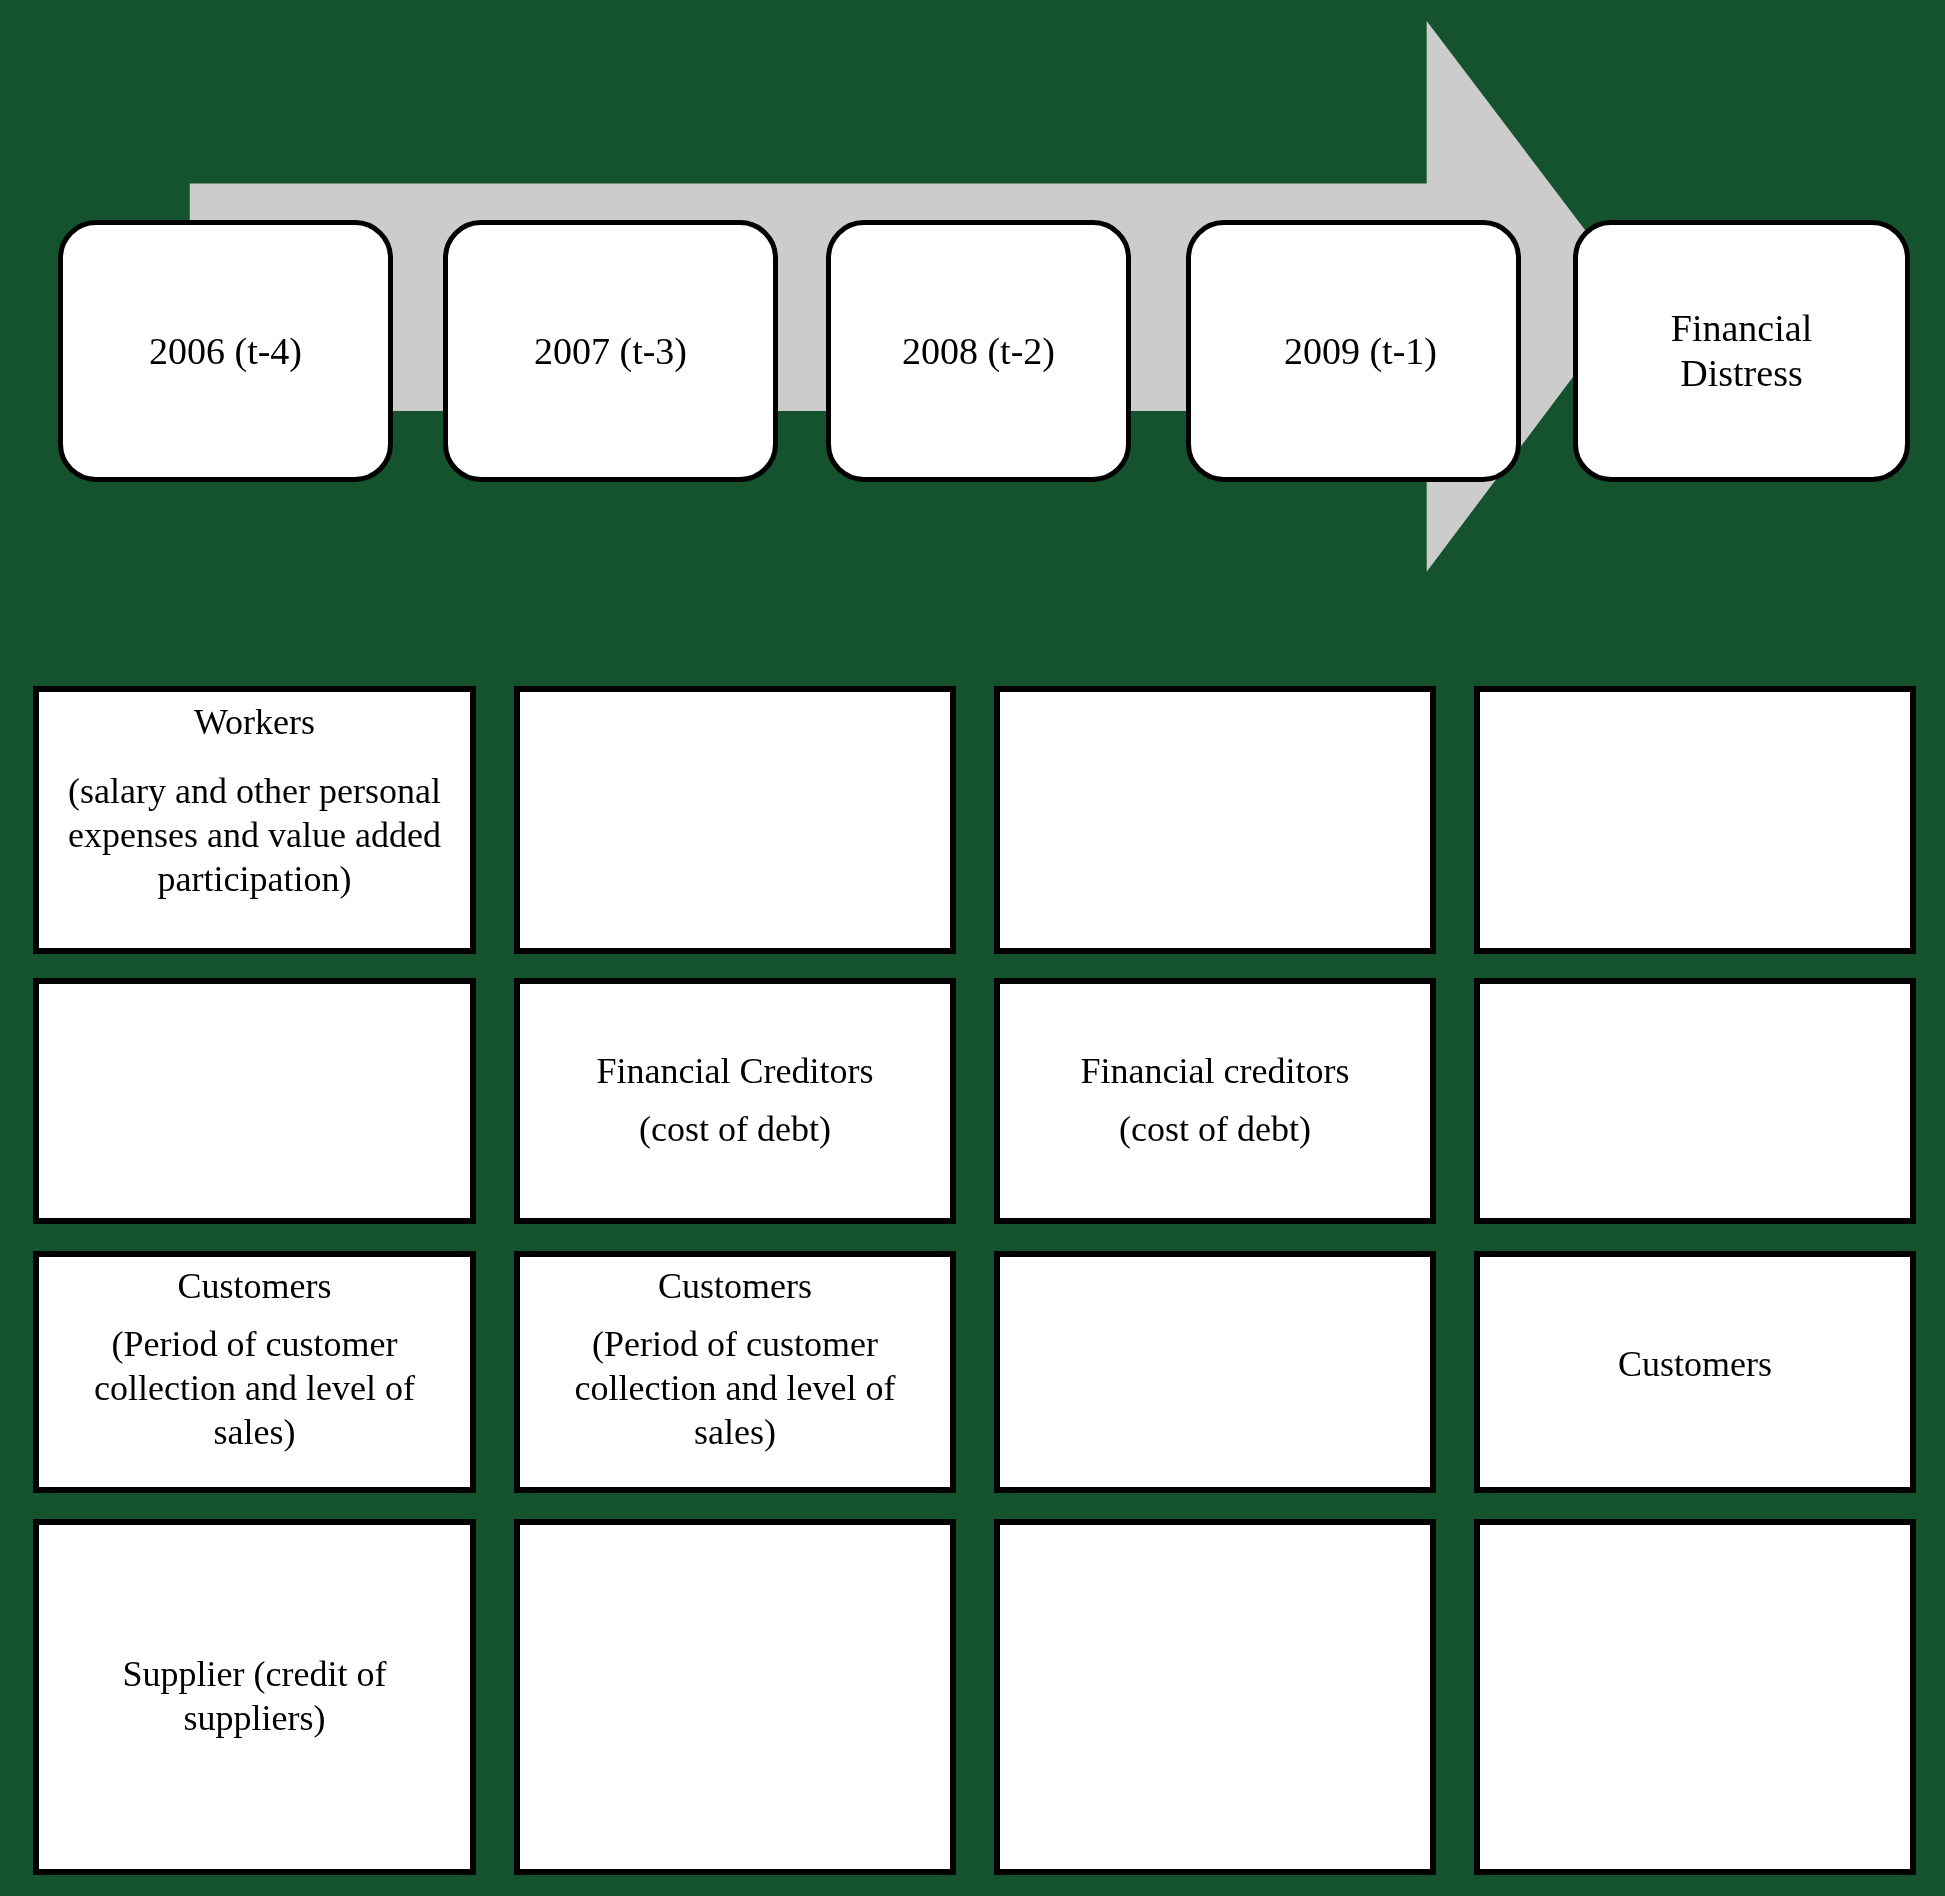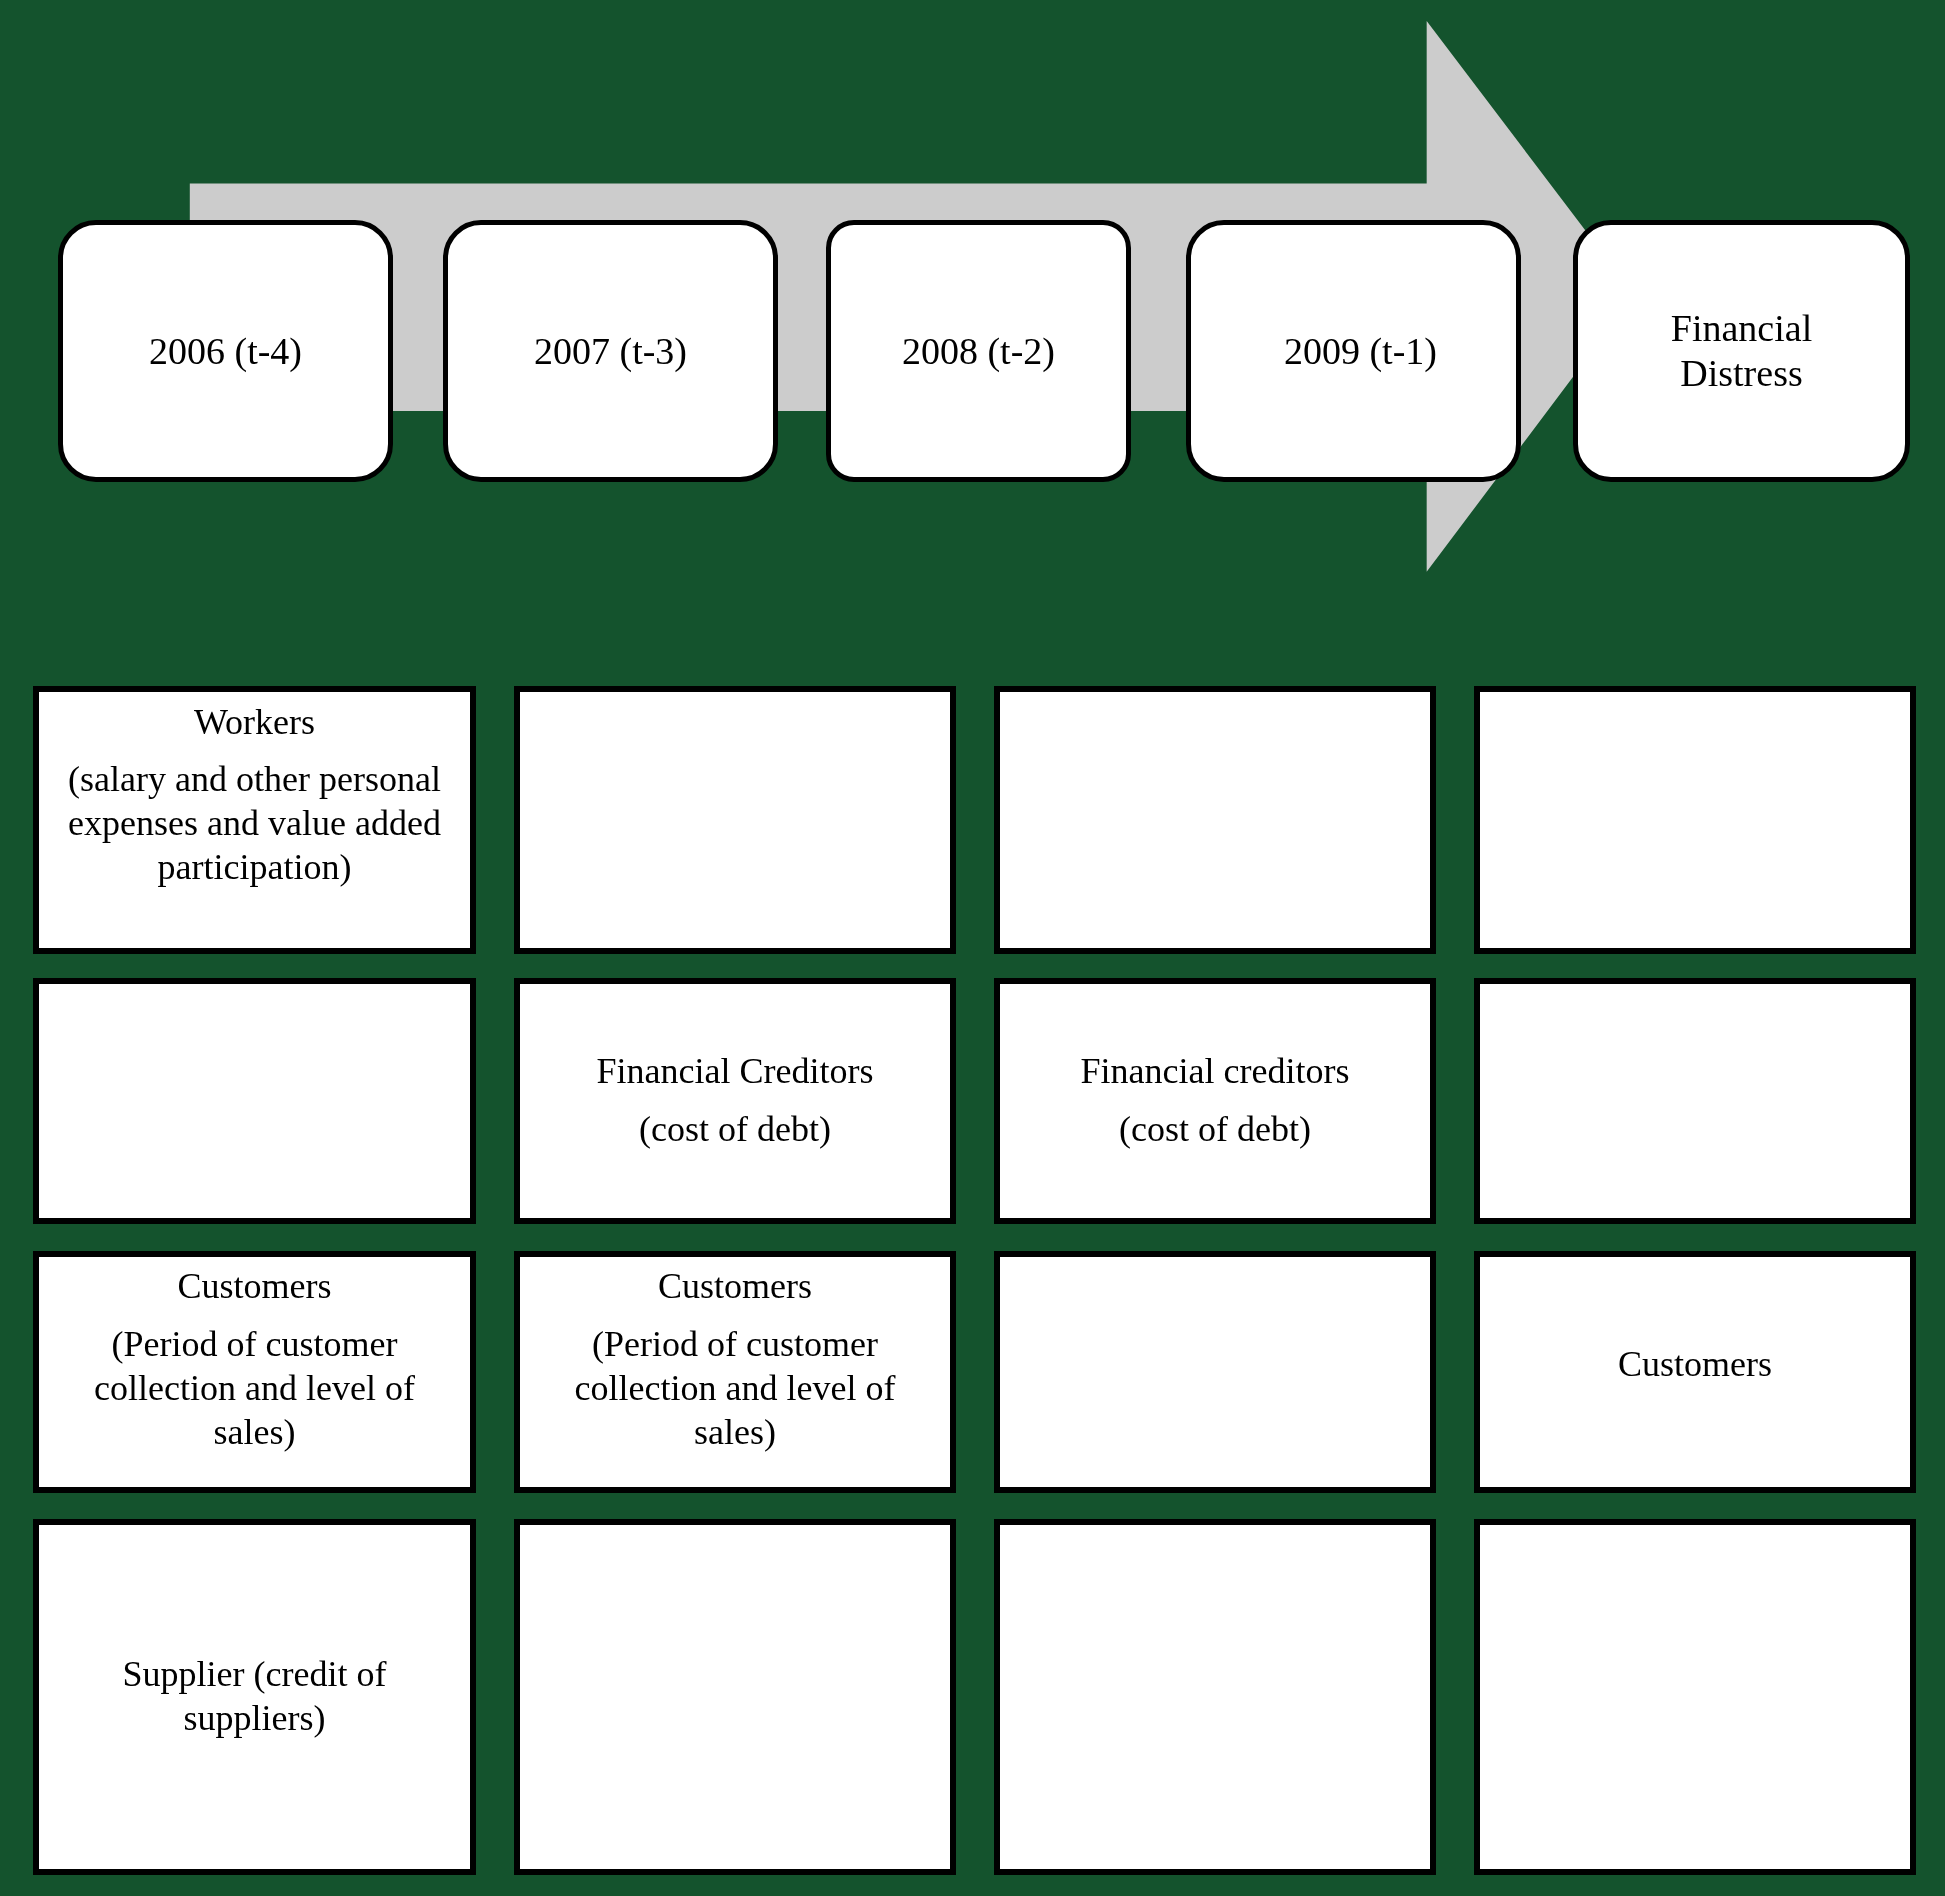--- a/index.html
+++ b/index.html
@@ -53,21 +53,21 @@
     height: 262px;
   }
   .tl-box .tl-label {
     display: block;
     width: 92%;
     white-space: pre-line;
   }
 
   #tl-box-0 { left: 58px;  width: 335px; }
   #tl-box-1 { left: 443px;  width: 335px; align-items: center; }
-  #tl-box-2 { left: 826px; width: 305px; border-radius: 28px; }
+  #tl-box-2 { left: 826px; width: 305px; }
   #tl-box-3 { left: 1186px; width: 335px; padding-left: 14px; }
   #tl-box-4 { left: 1573px; width: 337px; }
 
   
   #grid {
     position: absolute;
     left: 0;
     top: 680px;
     width: 1946px;
     height: 1212px;
@@ -101,21 +101,21 @@
   .cell .title:empty { display: none; }
   .cell .sub:empty   { display: none; }
 
   
   .c0 { left: 33px;   width: 443px; }
   .c1 { left: 514px;  width: 442px; }
   .c2 { left: 994px; width: 442px; }
   .c3 { left: 1474px; width: 442px; }
 
   
-  .r0 { top: 6.3px;   height: 268px; }
+  .r0 { top: 6.3px;   height: 268px; gap: 12px; }
   .r1 { top: 298px;  height: 246px; }
   .r2 { top: 571px; height: 242px; }
   .r3 { top: 839px; height: 356px; }
 </style>
 </head>
 <body>
 
 <div id="page">
 
   <div id="timeline">

